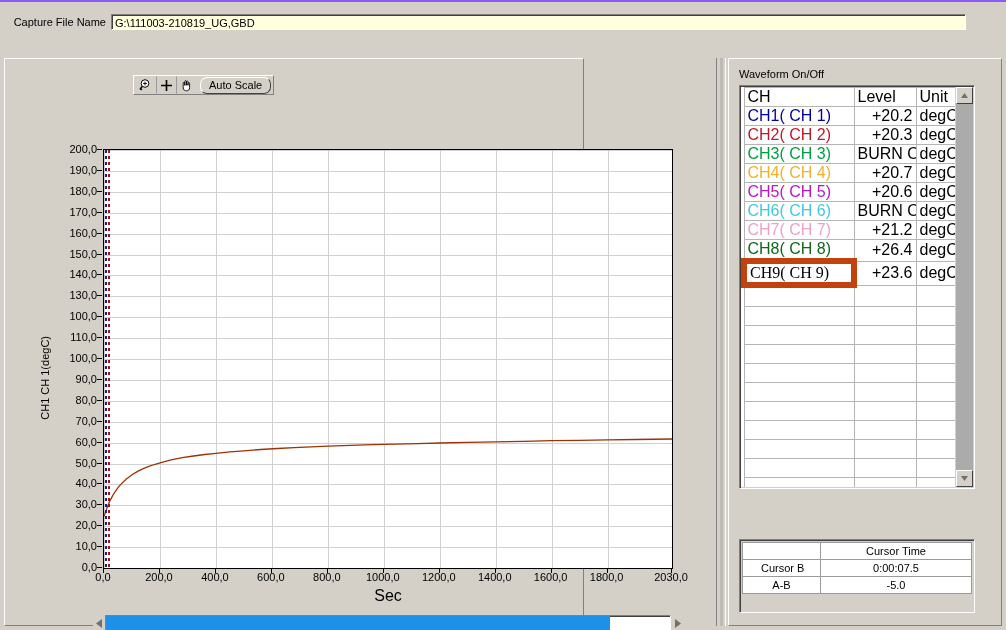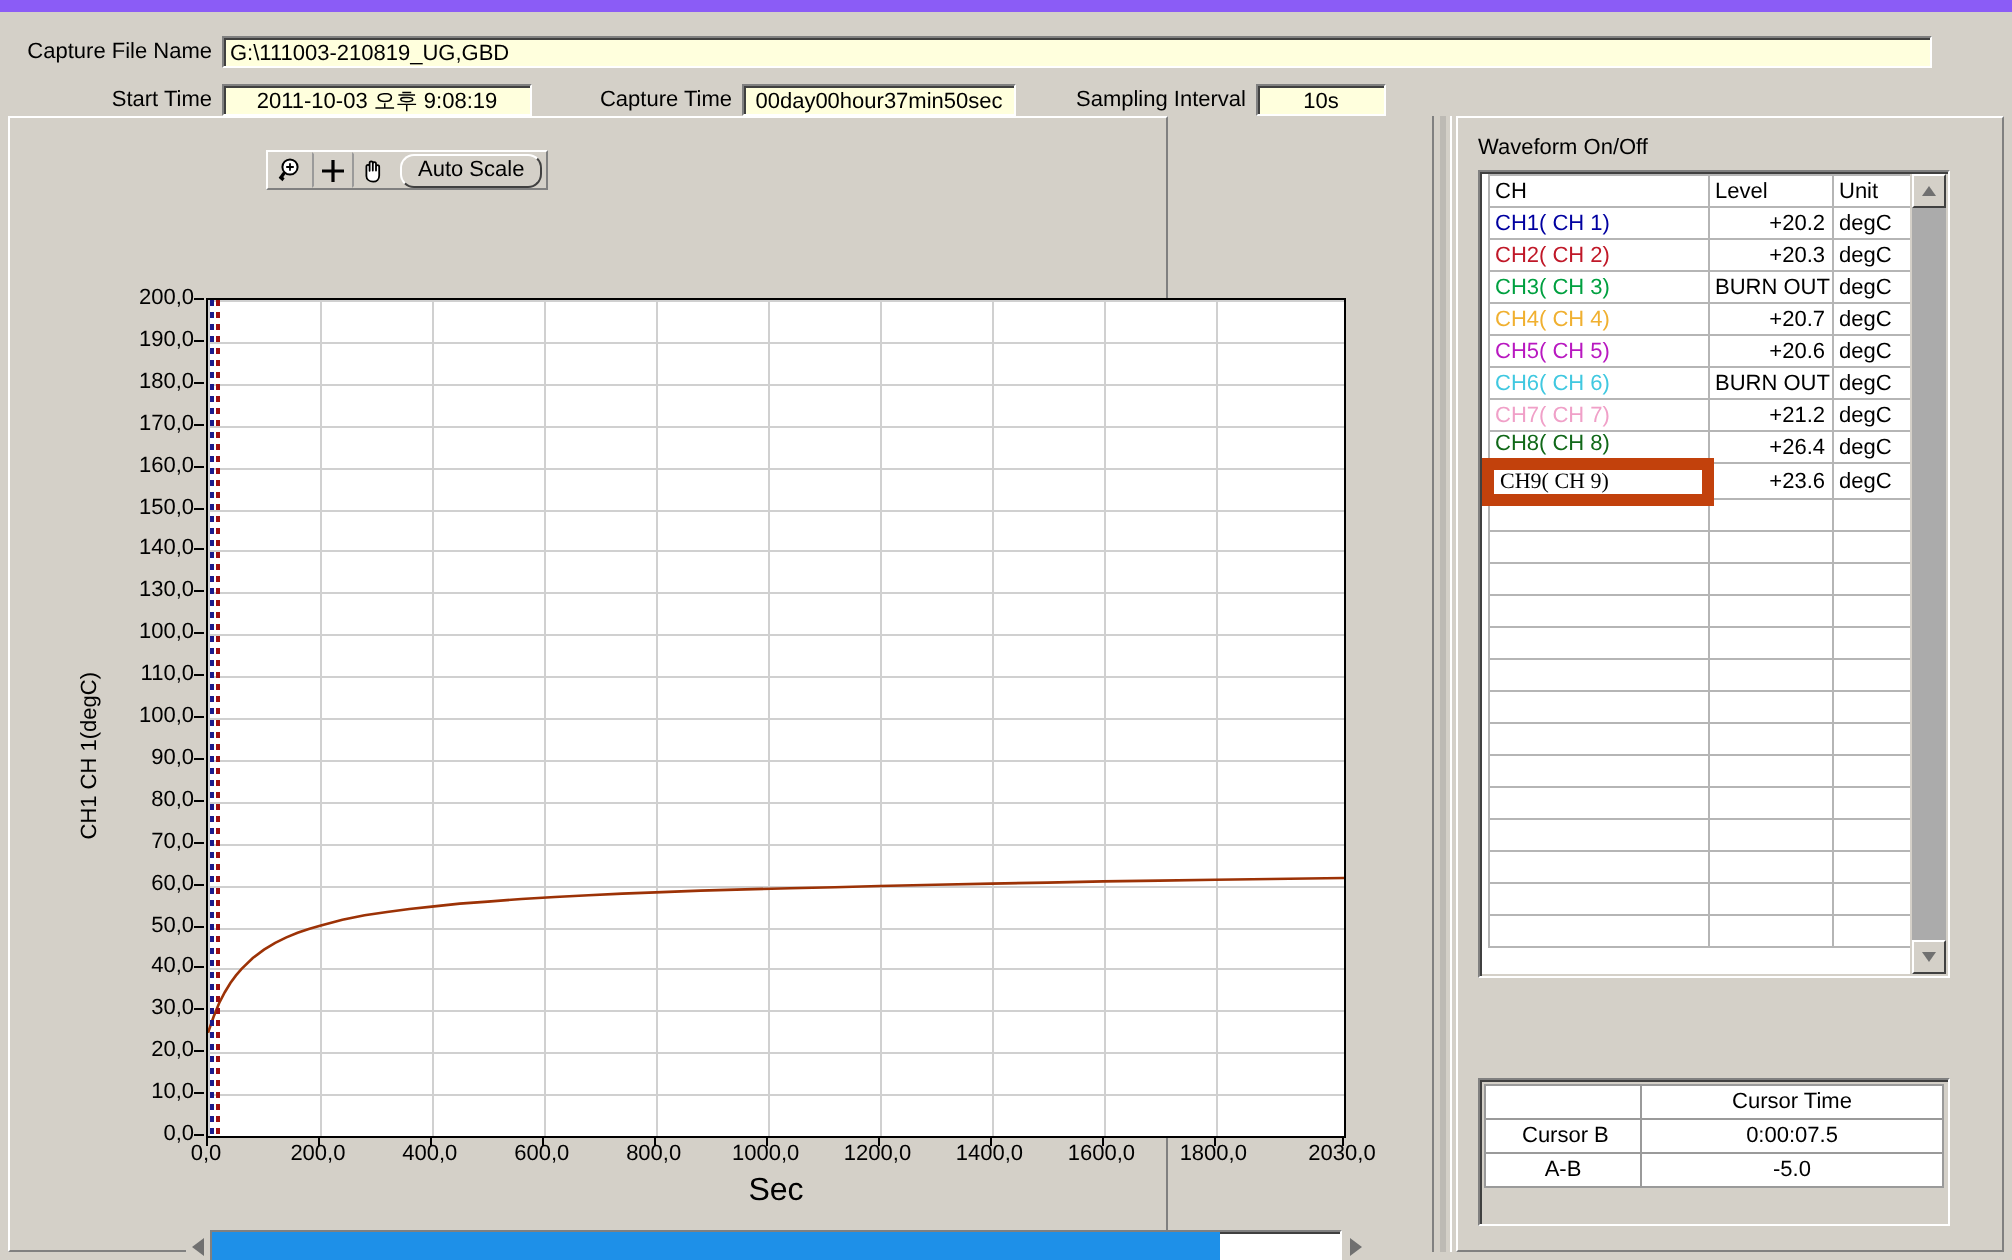--- a/index.html
+++ b/index.html
@@ -11,21 +11,21 @@
     color:#000;
     overflow:hidden;
     position:relative;
   }
   .app{position:absolute;inset:0;}
 
   
   .header{
     position:absolute;left:0;top:0;width:1006px;height:55px;
     background:#d4d0c8;
-    border-top:6px solid #8b5cf6;
+    border-top:2px solid #8b5cf6;
   }
   .hdr-row{position:absolute;display:flex;align-items:center;}
   .hdr-label{
     font-size:11px;color:#000;text-align:right;white-space:nowrap;
     padding-right:5px;
   }
   .hdr-field{
     background:#ffffdd;
     border:1px solid #808080;
     border-right-color:#ffffff;border-bottom-color:#ffffff;
@@ -187,21 +187,21 @@
     box-shadow:inset 1px 1px 0 #404040;
     box-sizing:border-box;
     display:flex;
   }
   .wf-tablewrap{
     flex:1;overflow:hidden;background:#ffffff;
     margin:1px 0 1px 1px;
   }
   table.wf{
     border-collapse:collapse;width:100%;table-layout:fixed;
-    font-size:11px;
+    font-size:16px;
   }
   table.wf th, table.wf td{
     border:1px solid #b5b5b5;
     height:16px;
     padding:0 3px;
     box-sizing:border-box;
     overflow:hidden;white-space:nowrap;
     font-weight:normal;
     background:#ffffff;
   }
@@ -263,28 +263,20 @@
 </style>
 </head>
 <body>
 
 <div class="app">
 
   <div class="header">
     <div class="hdr-row" style="left:6px;top:12px;">
       <div class="hdr-label" style="width:100px;">Capture File Name</div>
       <div class="hdr-field" id="capture-file-field">G:\111003-210819_UG,GBD</div>
-    </div>
-    <div class="hdr-row" style="left:6px;top:36px;">
-      <div class="hdr-label" style="width:100px;">Start Time</div>
-      <div class="hdr-field" id="start-time-field">2011-10-03 오후 9:08:19</div>
-      <div class="hdr-label" style="width:90px;padding-left:10px;">Capture Time</div>
-      <div class="hdr-field" id="capture-time-field">00day00hour37min50sec</div>
-      <div class="hdr-label" style="width:105px;padding-left:10px;">Sampling Interval</div>
-      <div class="hdr-field" id="sampling-field">10s</div>
     </div>
   </div>
 
   <div class="chart-panel">
 
     <div class="toolbar">
       <div class="tool-btn">
         <svg width="14" height="14" viewBox="0 0 14 14">
           <circle cx="6" cy="5.5" r="3.8" fill="#fff" stroke="#000" stroke-width="1"></circle>
           <path d="M6 3.6v3.8M4.1 5.5h3.8" stroke="#000" stroke-width="0.9"></path>

